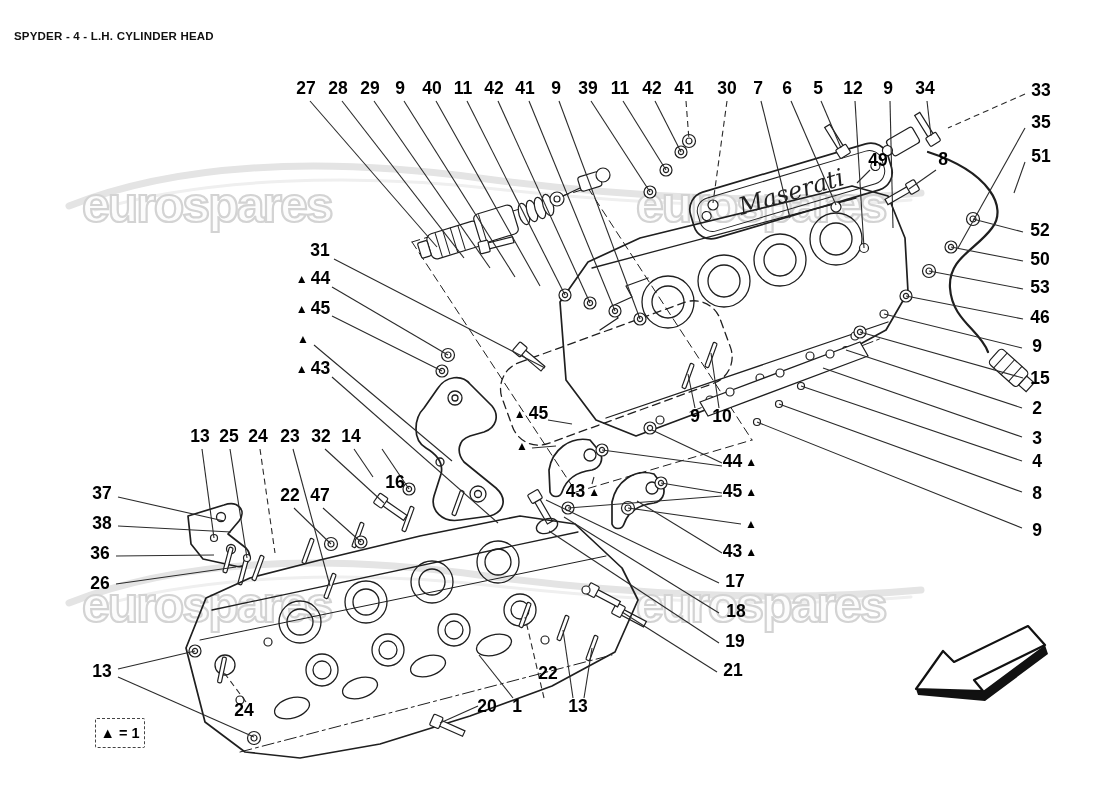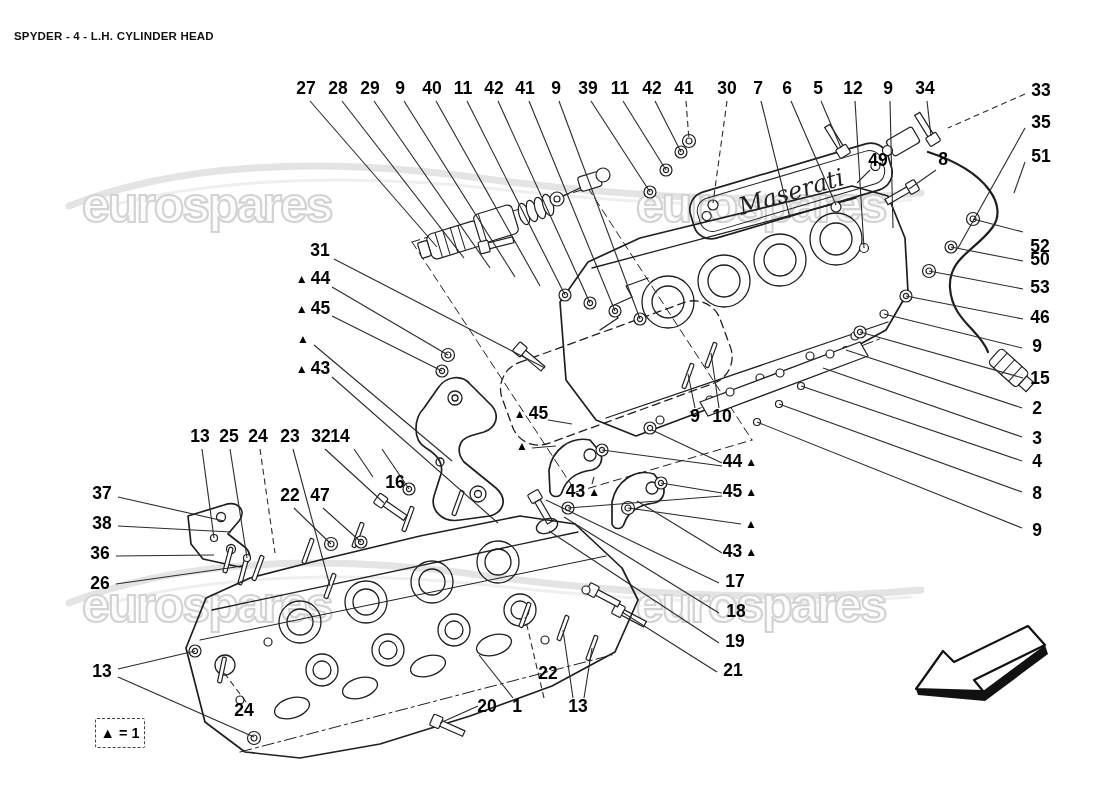--- a/index.html
+++ b/index.html
@@ -434,21 +434,21 @@
       </div>
       <div class="callout" style="left: 1041px; top: 92px;">
         <span>33</span>
       </div>
       <div class="callout" style="left: 1041px; top: 124px; text-align: right;">
         <span>35</span>
       </div>
       <div class="callout" style="left: 1041px; top: 158px;">
         <span>51</span>
       </div>
-      <div class="callout" style="left: 1040px; top: 248px;">
+      <div class="callout" style="left: 1040px; top: 232px;">
         <span>52</span>
       </div>
       <div class="callout" style="left: 1040px; top: 261px;">
         <span>50</span>
       </div>
       <div class="callout" style="left: 1040px; top: 289px;">
         <span>53</span>
       </div>
       <div class="callout" style="left: 1040px; top: 319px;">
         <span>46</span>
@@ -500,21 +500,21 @@
       </div>
       <div class="callout" style="left: 258px; top: 438px;">
         <span>24</span>
       </div>
       <div class="callout" style="left: 290px; top: 438px;">
         <span>23</span>
       </div>
       <div class="callout" style="left: 321px; top: 438px;">
         <span>32</span>
       </div>
-      <div class="callout" style="left: 340px; top: 438px;">
+      <div class="callout" style="left: 351px; top: 438px;">
         <span>14</span>
       </div>
       <div class="callout" style="left: 395px; top: 438px; margin-top: 46px;">
         <span>16</span>
       </div>
       <div class="callout" style="left: 290px; top: 497px;">
         <span>22</span>
       </div>
       <div class="callout" style="left: 320px; top: 497px;">
         <span>47</span>

